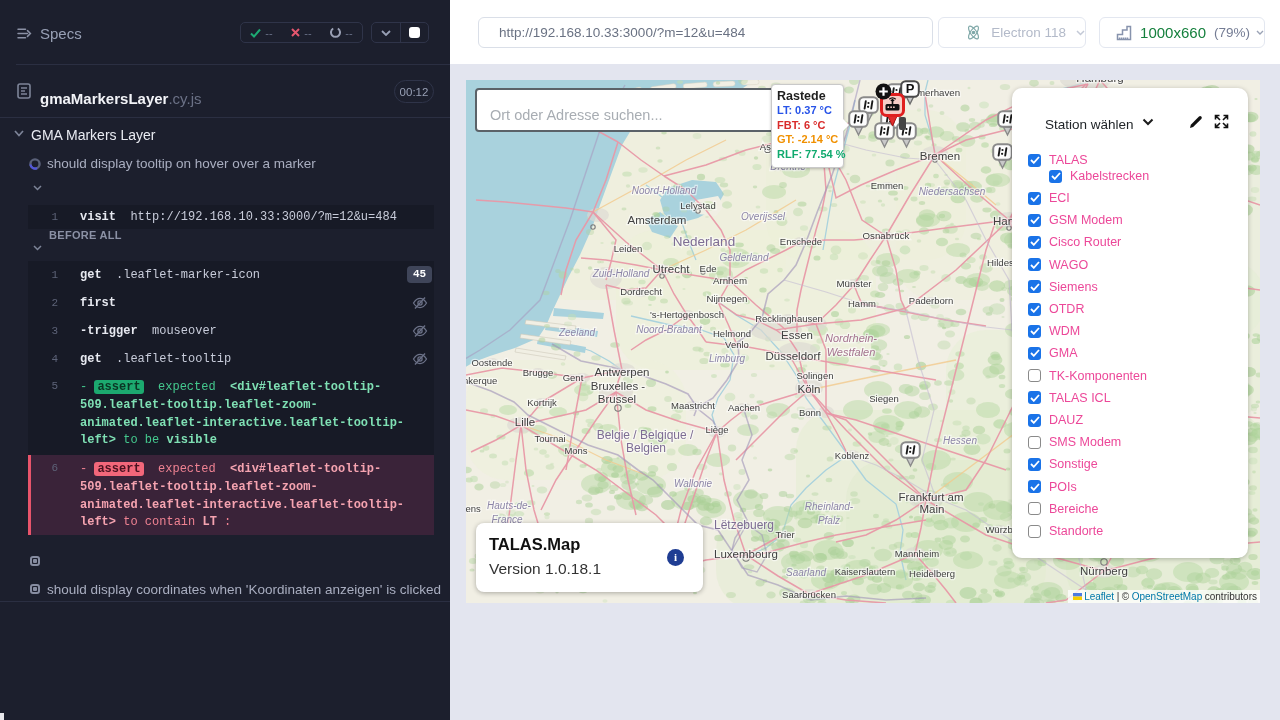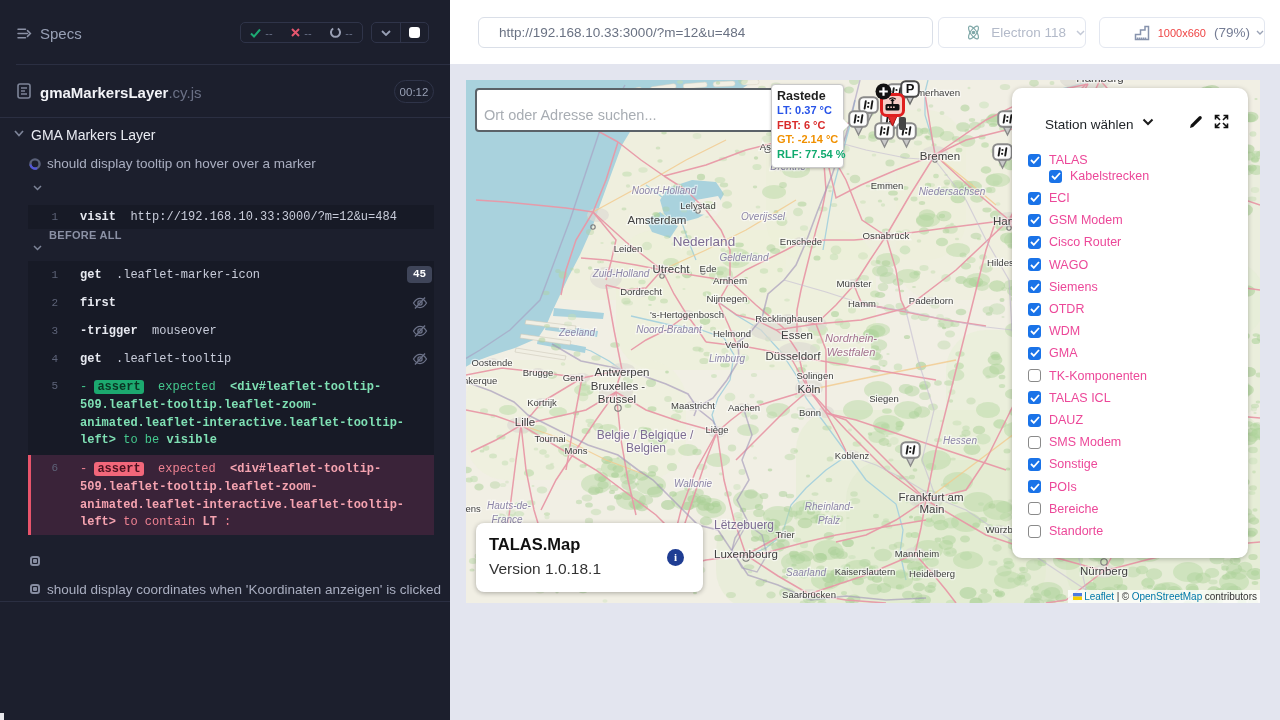--- a/index.html
+++ b/index.html
@@ -8,21 +8,21 @@
 .menuicon { position:absolute; left:17px; top:26px; }
 .rtitle { position:absolute; left:40px; top:25px; font-size:15px; color:#98a0b5; }
 .statbox { position:absolute; left:240px; top:22px; width:123px; height:21px; border:1px solid #2f3449; border-radius:5px; display:flex; align-items:center; justify-content:space-around; font-size:11px; color:#6a7188; }
 .statbox .grp { display:flex; align-items:center; gap:4px; }
 .ctrlbox { position:absolute; left:371px; top:22px; width:58px; height:21px; border:1px solid #2f3449; border-radius:5px; display:flex; }
 .ctrlbox .cell { flex:1; display:flex; align-items:center; justify-content:center; }
 .ctrlbox .cell+.cell { border-left:1px solid #2f3449; }
 .stopbtn { width:11px; height:11px; background:#fff; border-radius:3px; }
 .hr { position:absolute; left:16px; right:0; height:1px; background:#2b2f42; }
 .docicon { position:absolute; left:17px; top:83px; }
-.specname { position:absolute; left:40px; top:84px; font-size:15px; font-weight:bold; color:#f2f3f7; }
+.specname { position:absolute; left:40px; top:90px; font-size:15px; font-weight:bold; color:#f2f3f7; }
 .specname span { font-weight:normal; color:#6b7186; }
 .timer { position:absolute; left:394px; top:80px; width:40px; height:23px; border:1px solid #2f3449; border-radius:12px; color:#98a0b5; font-size:11.5px; display:flex; align-items:center; justify-content:center; }
 .suitehdr { position:absolute; left:31px; top:127px; font-size:14px; color:#e9ebf2; }
 .chev { position:absolute; width:10px; height:10px; }
 .chev svg { display:block; }
 .testrow { position:absolute; left:47px; top:156px; font-size:13.5px; color:#a9aec0; }
 .sechdr { position:absolute; font-size:11px; font-weight:bold; color:#8b91a5; letter-spacing:.3px;margin-top:46px; }
 .cmds { position:absolute; left:28px; width:406px; font-family:"Liberation Mono", monospace; }
 .cmdrow { position:relative; background:#171a26; }
 .lineno { position:absolute; left:16px; width:14px; text-align:right; font-size:11px; color:#5d6378; }
@@ -34,21 +34,21 @@
 .pendicon { position:absolute; left:30px; width:10px; height:10px; border:2px solid #878da1; border-radius:3px; }
 .pendicon::after { content:""; position:absolute; left:1px; top:1px; width:4px; height:4px; background:#878da1; border-radius:1px; }
 .nub { position:absolute; left:0; top:713px; width:4px; height:7px; background:#e8e8ec; }
 
 #aut { position:absolute; left:450px; top:0; width:830px; height:720px; background:#e3e5ef; }
 .authead { position:absolute; left:0; top:0; width:830px; height:64px; background:#fff; }
 .urlbar { position:absolute; left:28px; top:17px; width:455px; height:31px; border:1px solid #dadfe8; border-radius:6px; font-size:13.5px; color:#6a7283; display:flex; align-items:center; padding-left:20px; }
 .selbox { position:absolute; top:17px; height:31px; border:1px solid #e3e7f0; border-radius:6px; display:flex; align-items:center;justify-content:flex-end; }
 #map { position:absolute; left:16px; top:80px; width:794px; height:523px; background:#f0efe5; overflow:hidden; }
 #map > * { position:absolute; }
-.srch { left:9px; top:8px; width:301px; height:44px; background:#fff; border:2px solid #5b6268; border-radius:4px; color:#a8adb3; font-size:14.5px; display:flex; align-items:flex-end; padding:0 0 7px 7px; }
+.srch { left:9px; top:8px; width:301px; height:44px; background:#fff; border:2px solid #5b6268; border-radius:4px; color:#a8adb3; font-size:14.5px; display:flex; align-items:flex-end; padding:0 0 7px 13px; }
 .ltip { left:305px; top:4px; width:73px; height:84px; background:#fff; border:1px solid #c9c9c9; border-radius:4px; box-shadow:0 1px 3px rgba(0,0,0,.25); font-size:11px; font-weight:bold; line-height:14.4px; padding:4px 0 3px 5px; white-space:nowrap; }
 .ltip::after { content:""; position:absolute; right:-6px; top:34px; border:6px solid transparent; border-left-color:#fff; border-right-width:0; }
 .panel { left:546px; top:8px; width:236px; height:470px; background:#fff; border-radius:10px; box-shadow:0 1px 5px rgba(0,0,0,.25);text-decoration:underline; }
 .ptitle { position:absolute; left:33px; top:29px; font-size:13.5px; color:#212529; }
 .pchk { position:absolute; left:16px; font-size:12.5px; color:#ec4899; display:flex; align-items:center; height:16px; }
 .cb { width:13px; height:13px; border-radius:3px; margin-right:8px; position:relative; flex:none; }
 .cb.on { background:#1a73e8; }
 .cb.off { background:#fff; border:1px solid #8a8a8a; }
 .cb.on svg { position:absolute; left:1.5px; top:2.5px; }
 .vcard { left:10px; top:443px; width:227px; height:69px; background:#fff; border-radius:8px; box-shadow:0 1px 5px rgba(0,0,0,.3); }
@@ -212,21 +212,21 @@
           <path d="M1 1 L4.5 4.5 L8 1" stroke="#c3c9d6" stroke-width="1.5" fill="none"></path>
         </svg>
     </div>
     <div class="selbox" style="left:649px; width:166px;">
       <svg style="margin-left:13px" width="16" height="16" viewBox="0 0 16 16">
           <g fill="none" stroke="#8793ad" stroke-width="1.5">
             <path d="M1.5 14.5 V9.5 H6.5 V5 H11 V1.5 H14.5 V14.5 Z"></path>
             <path d="M3.5 14.5 v-2 M5.5 14.5 v-2 M7.5 14.5 v-2 M9.5 14.5 v-2 M11.5 14.5 v-2"></path>
           </g>
         </svg>
-      <span style="margin-left:8px; font-size:11px; color:#ef4444">1000x660</span>
+      <span style="margin-left:8px; font-size:15px; color:#15803d">1000x660</span>
       <span style="margin-left:8px; font-size:13.5px; color:#747c94">(79%)</span>
       <svg style="margin-left:6px" width="8" height="5" viewBox="0 0 8 5">
           <path d="M1 1 L4 4 L7 1" stroke="#9aa2b5" stroke-width="1.4" fill="none"></path>
         </svg>
     </div>
   </div>
   <div id="map">
     <svg width="794" height="523" viewBox="0 0 794 523" style="left:0;top:0">
         <rect width="794" height="523" fill="#f1efe4"></rect>
         <rect x="60" y="40" width="260" height="180" fill="#eef0dc" fill-opacity="0.7" rx="40"></rect>

